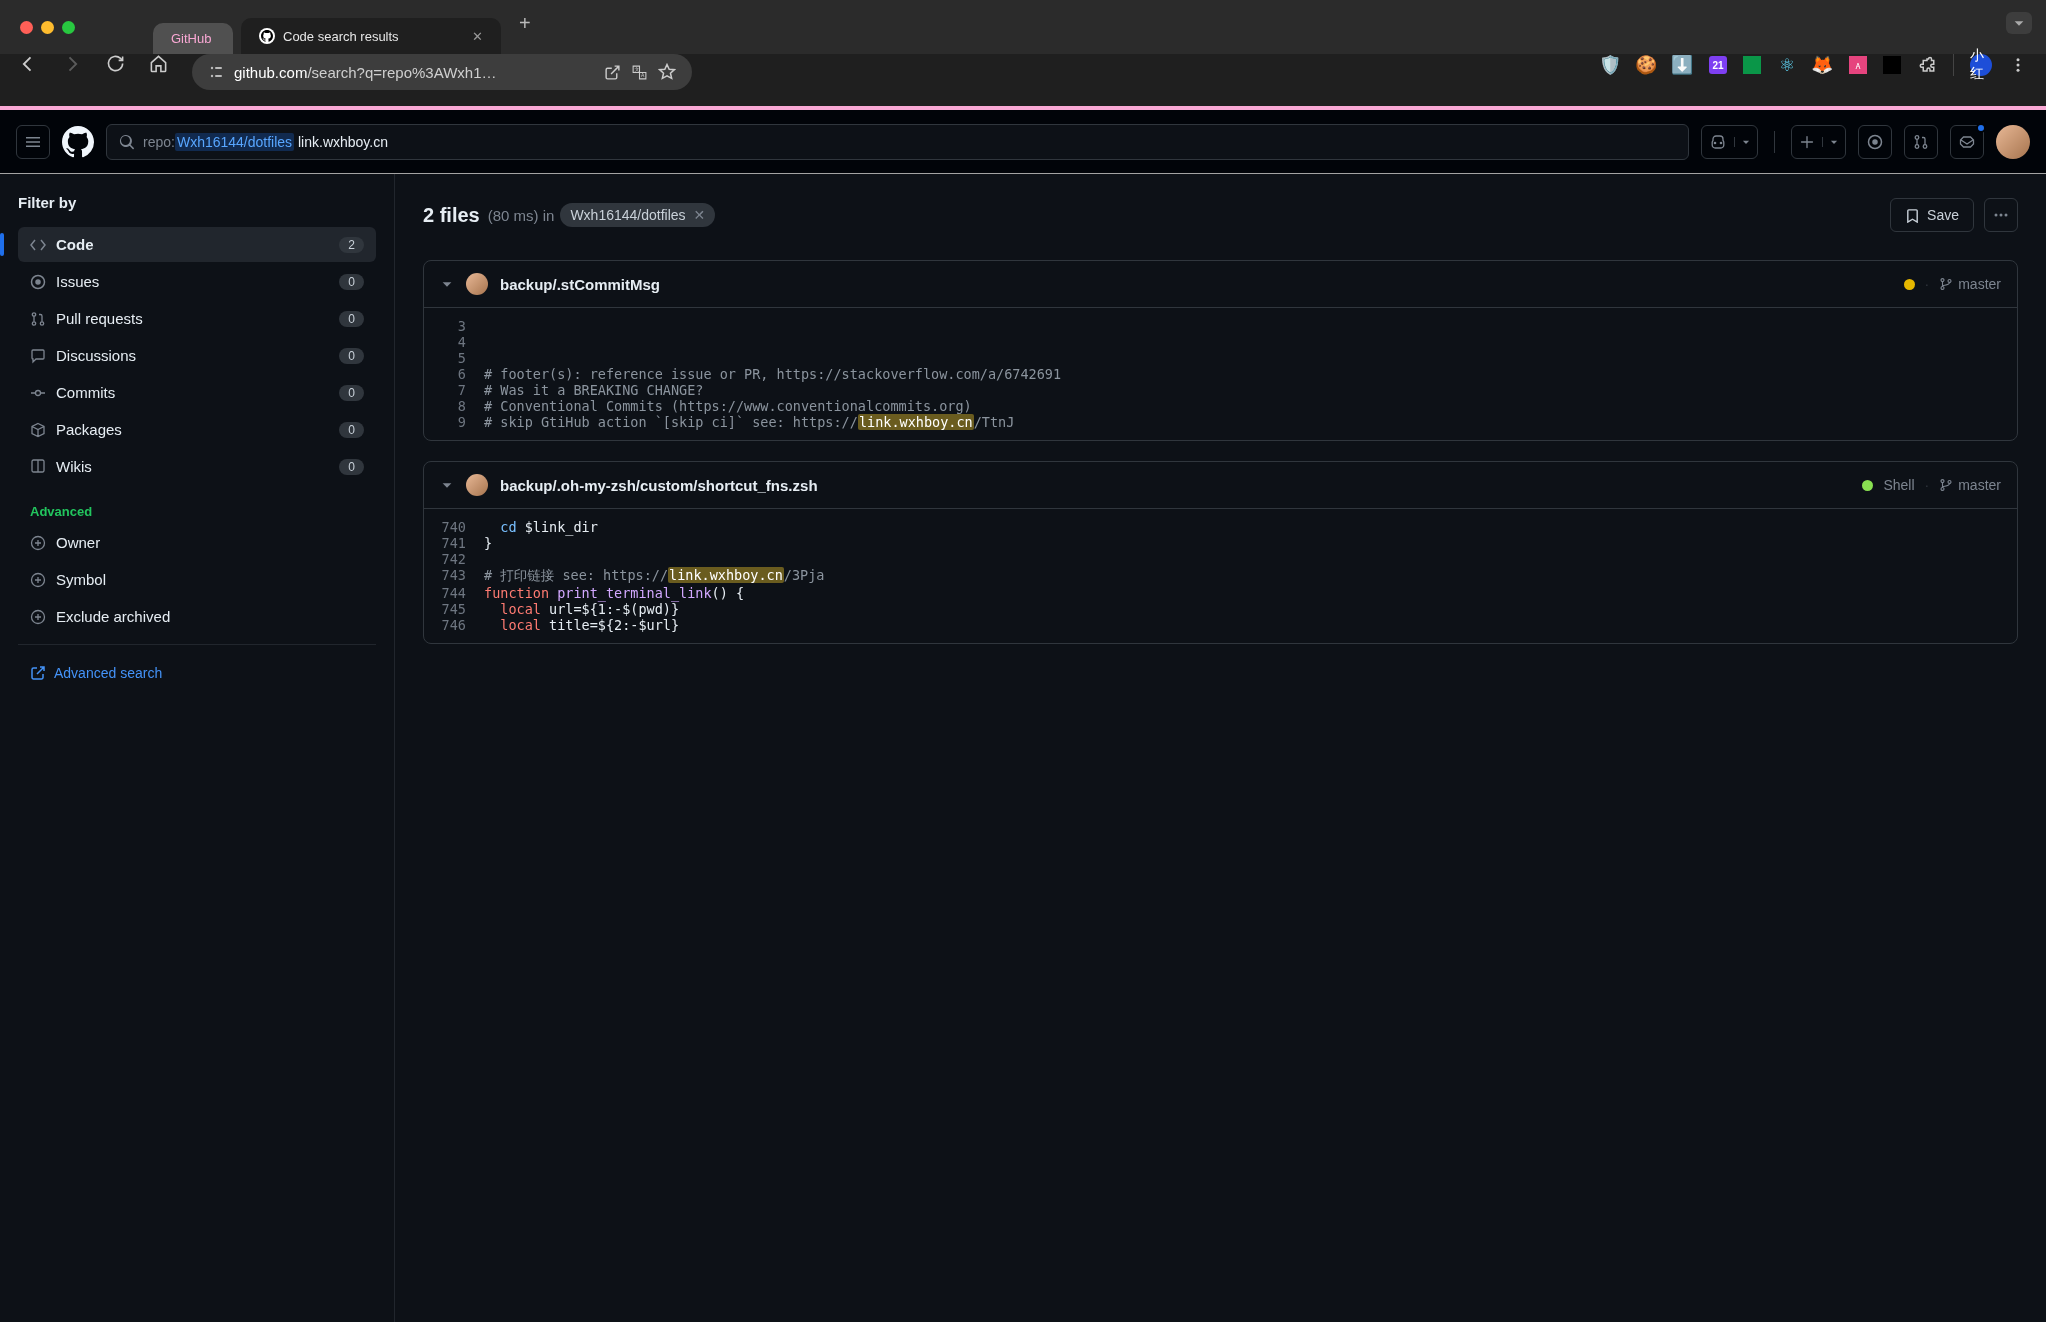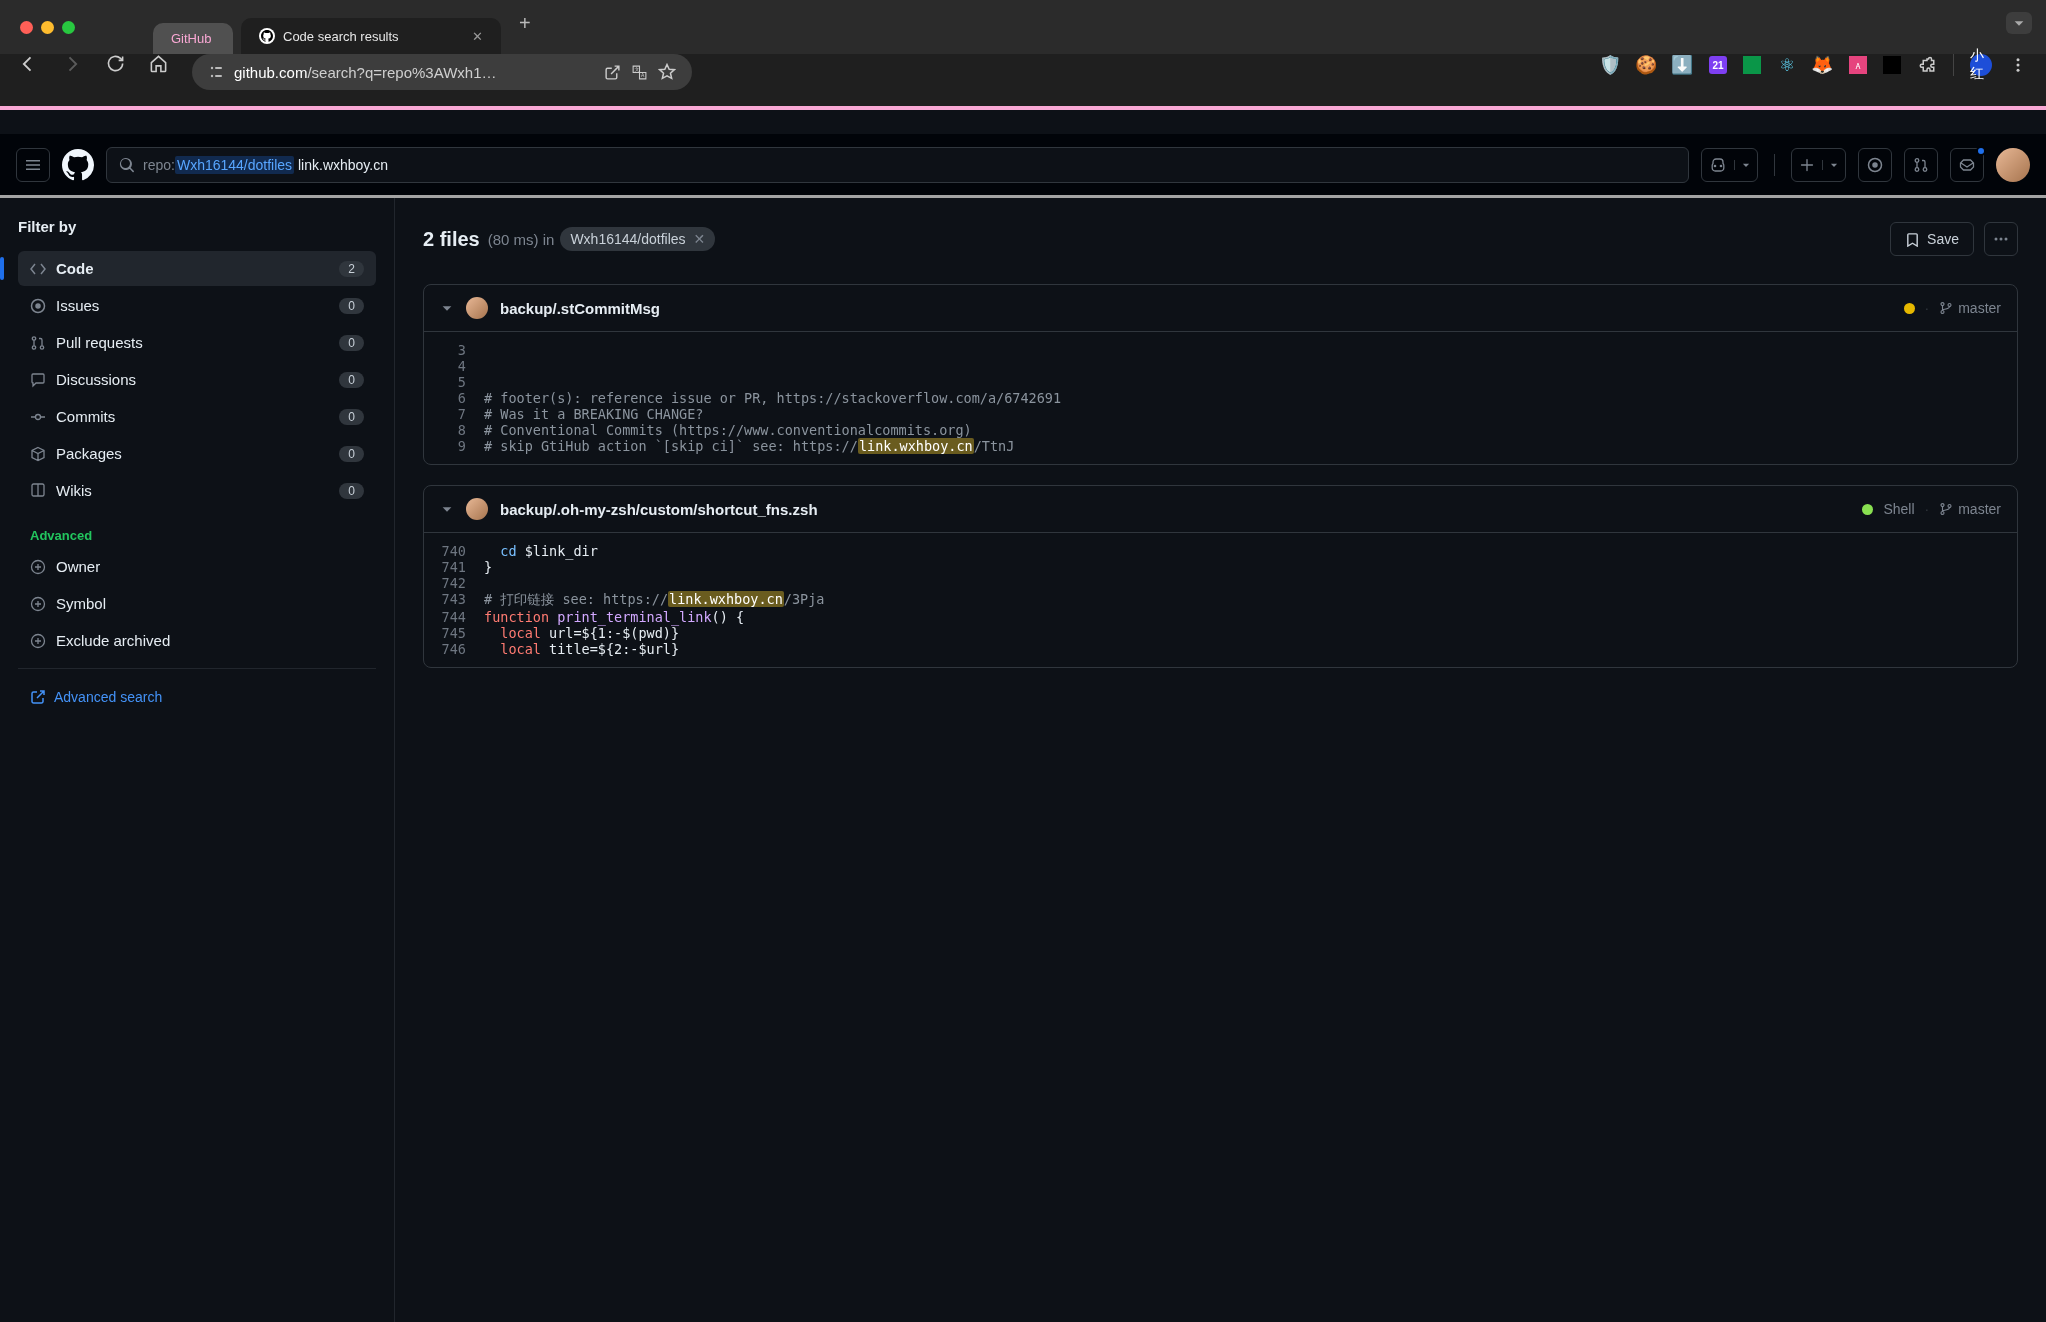--- a/index.html
+++ b/index.html
@@ -70,26 +70,25 @@
 .ext-row { display: flex; gap: 16px; margin-left: auto; align-items: center; }
 .ext { width: 20px; height: 20px; display: flex; align-items: center; justify-content: center; font-size: 18px; }
 .ext-cal { background: #7e3ff2; color: #fff; font-size: 10px; font-weight: bold; width: 18px; height: 18px; display: flex; align-items:center; justify-content:center; border-radius: 3px; position: relative; }
 .ext-cal::after { content: ""; }
 .sep { width: 1px; height: 22px; background: #444; }
 
 
 .gh-header {
   background: #010409;
   height: 64px;
-  border-bottom: 3px solid #a3a3a3;
+  border-bottom: 1px solid #a3a3a3;
   display: flex;
   align-items: center;
   padding: 0 16px;
   gap: 12px;
-  margin-top: 24px;
 }
 .hamburger {
   width: 34px; height: 34px;
   border: 1px solid #30363d;
   border-radius: 6px;
   display: flex; align-items: center; justify-content: center;
   color: #7d8590;
 }
 .gh-logo { color: #f0f6fc; }
 .gh-search {

